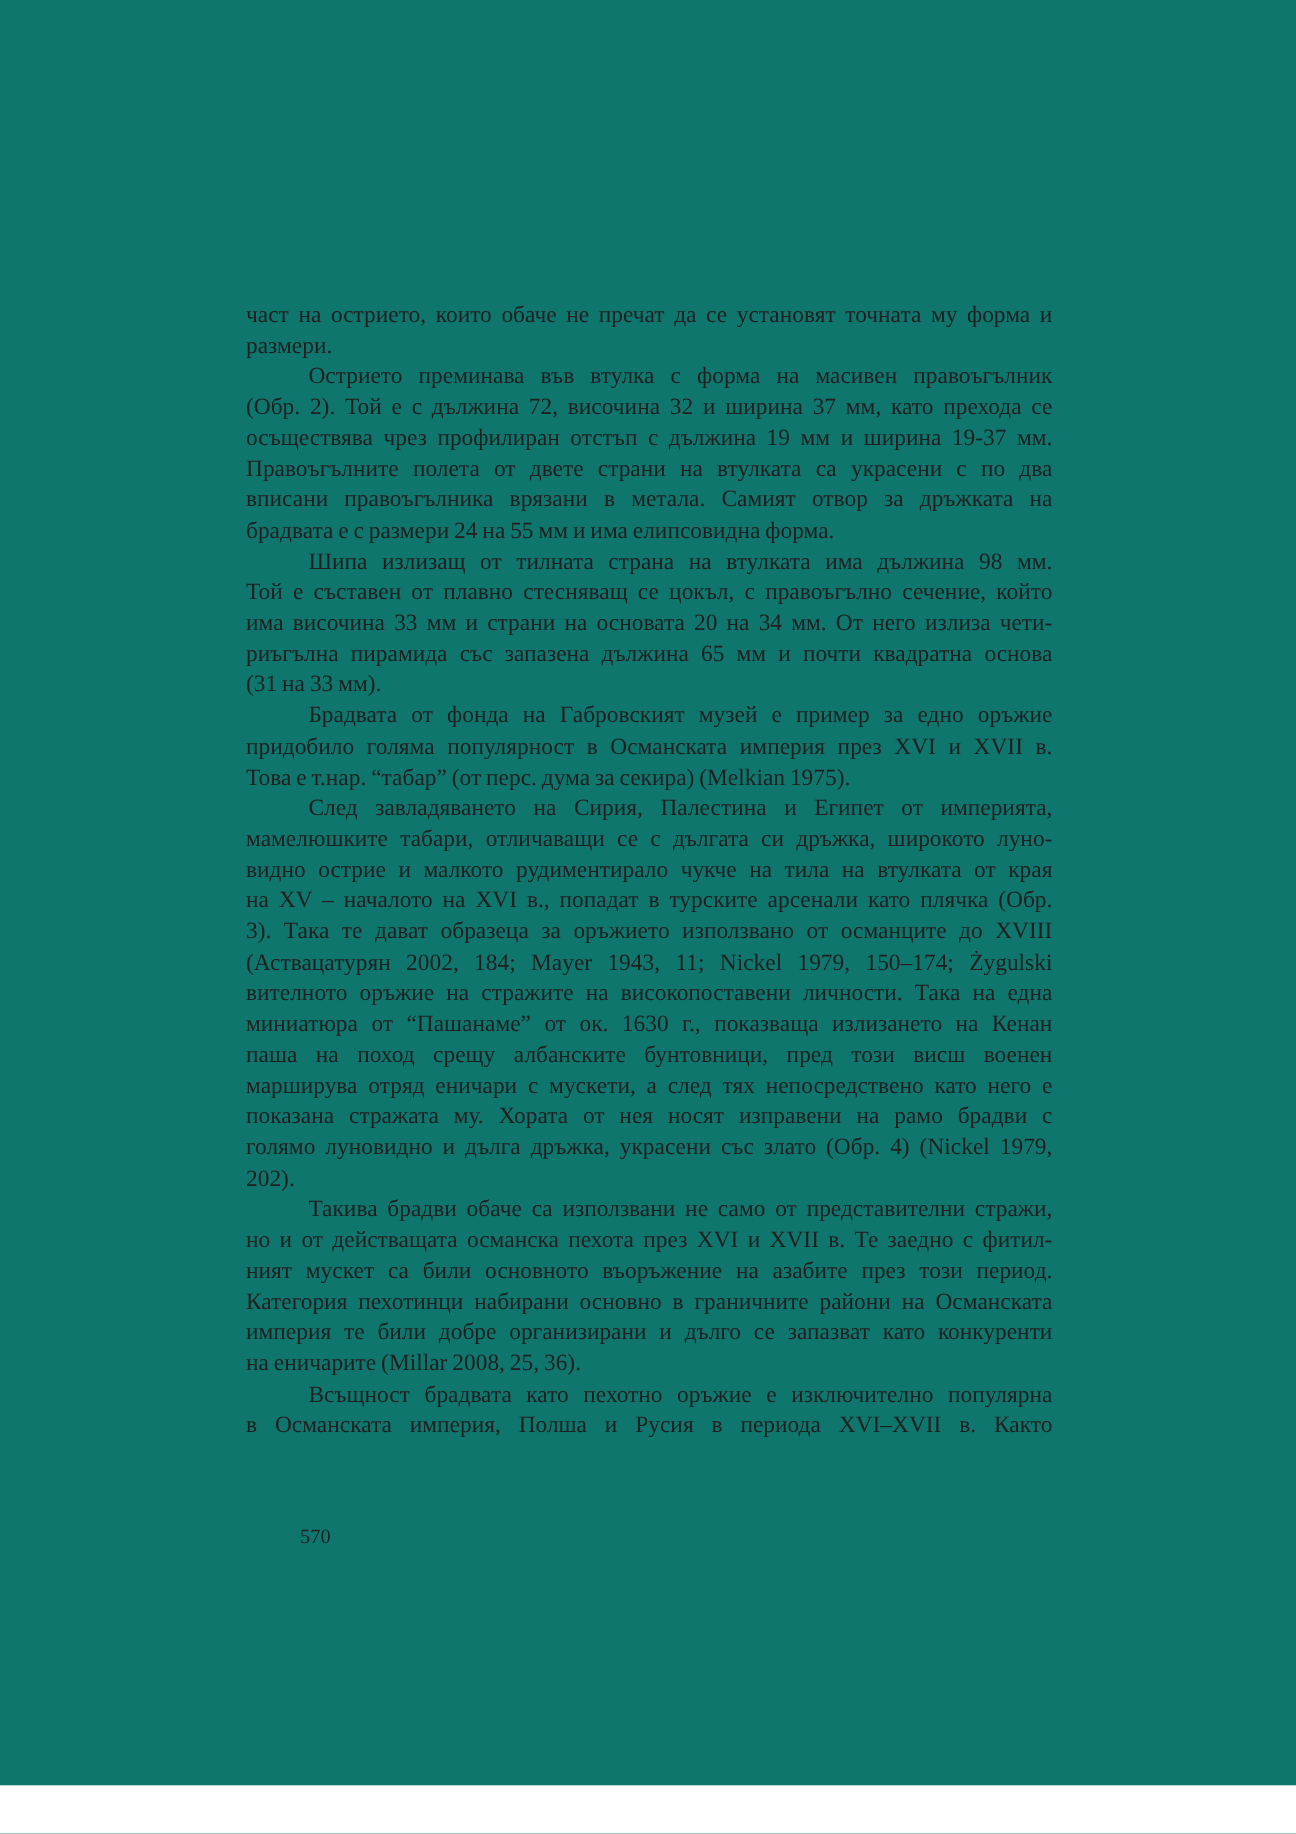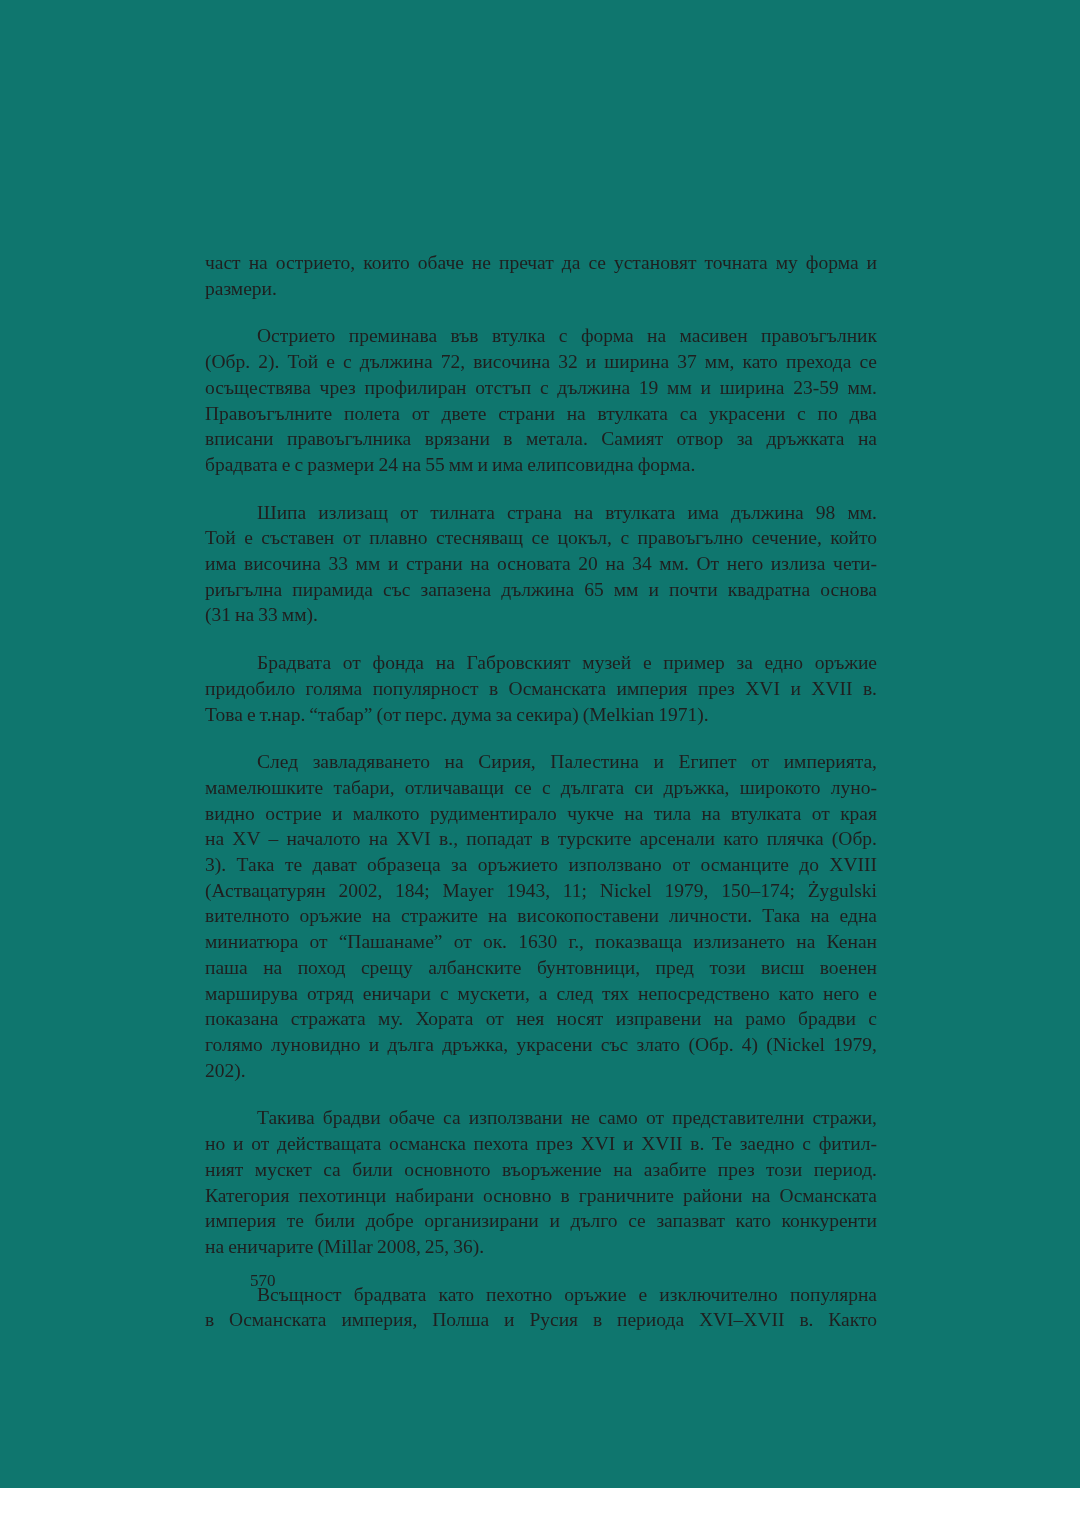--- a/index.html
+++ b/index.html
@@ -24,21 +24,21 @@
     font-size: 19.5px;
     line-height: 25.7px;
     word-spacing: -0.8px;
   }
   .paragraph { margin: 0; }
   .line { min-height: 25.7px; }
   .just {
     text-align: justify;
     text-align-last: justify;
   }
-  .indent { padding-left: 52px; margin-top: 22px; }
+  .indent { padding-left: 52px; }
   .page-number {
     position: absolute;
     left: 250px;
     top: 1271px;
     font-size: 17px;
     font-family: "Liberation Serif", serif;
     color: #1f1f1f;
   }
 </style>
 </head>
@@ -46,36 +46,36 @@
 
 <div class="page">
   <div class="text-block" id="text-block">
       <div class="paragraph">
         <div class="line just">част на острието, които обаче не пречат да се установят точната му форма и</div>
         <div class="line">размери.</div>
       </div>
       <div class="paragraph">
         <div class="line just indent">Острието преминава във втулка с форма на масивен правоъгълник</div>
         <div class="line just">(Обр. 2). Той е с дължина 72, височина 32 и ширина 37 мм, като прехода се</div>
-        <div class="line just">осъществява чрез профилиран отстъп с дължина 19 мм и ширина 23-59 мм.</div>
+        <div class="line just">осъществява чрез профилиран отстъп с дължина 19 мм и ширина 19-37 мм.</div>
         <div class="line just">Правоъгълните полета от двете страни на втулката са украсени с по два</div>
         <div class="line just">вписани правоъгълника врязани в метала. Самият отвор за дръжката на</div>
         <div class="line">брадвата е с размери 24 на 55 мм и има елипсовидна форма.</div>
       </div>
       <div class="paragraph">
         <div class="line just indent">Шипа излизащ от тилната страна на втулката има дължина 98 мм.</div>
         <div class="line just">Той е съставен от плавно стесняващ се цокъл, с правоъгълно сечение, който</div>
         <div class="line just">има височина 33 мм и страни на основата 20 на 34 мм. От него излиза чети-</div>
         <div class="line just">риъгълна пирамида със запазена дължина 65 мм и почти квадратна основа</div>
         <div class="line">(31 на 33 мм).</div>
       </div>
       <div class="paragraph">
         <div class="line just indent">Брадвата от фонда на Габровският музей е пример за едно оръжие</div>
         <div class="line just">придобило голяма популярност в Османската империя през XVI и XVII в.</div>
-        <div class="line">Това е т.нар. “табар” (от перс. дума за секира) (Melkian 1971).</div>
+        <div class="line">Това е т.нар. “табар” (от перс. дума за секира) (Melkian 1975).</div>
       </div>
       <div class="paragraph">
         <div class="line just indent">След завладяването на Сирия, Палестина и Египет от империята,</div>
         <div class="line just">мамелюшките табари, отличаващи се с дългата си дръжка, широкото луно-</div>
         <div class="line just">видно острие и малкото рудиментирало чукче на тила на втулката от края</div>
         <div class="line just">на XV – началото на XVI в., попадат в турските арсенали като плячка (Обр.</div>
         <div class="line just">3). Така те дават образеца за оръжието използвано от османците до XVIII</div>
         <div class="line just">(Аствацатурян 2002, 184; Mayer 1943, 11; Nickel 1979, 150–174; Żygulski</div>
       </div>
       <div class="paragraph">

